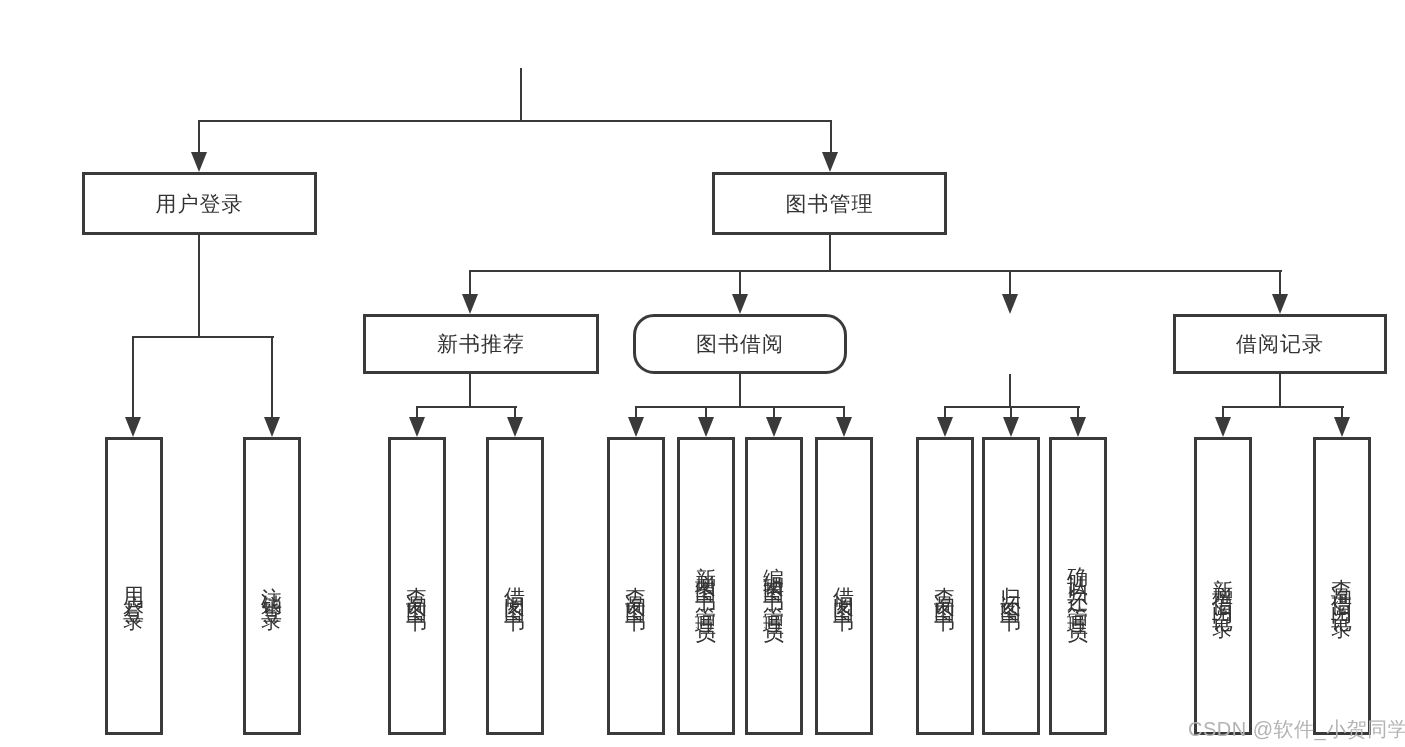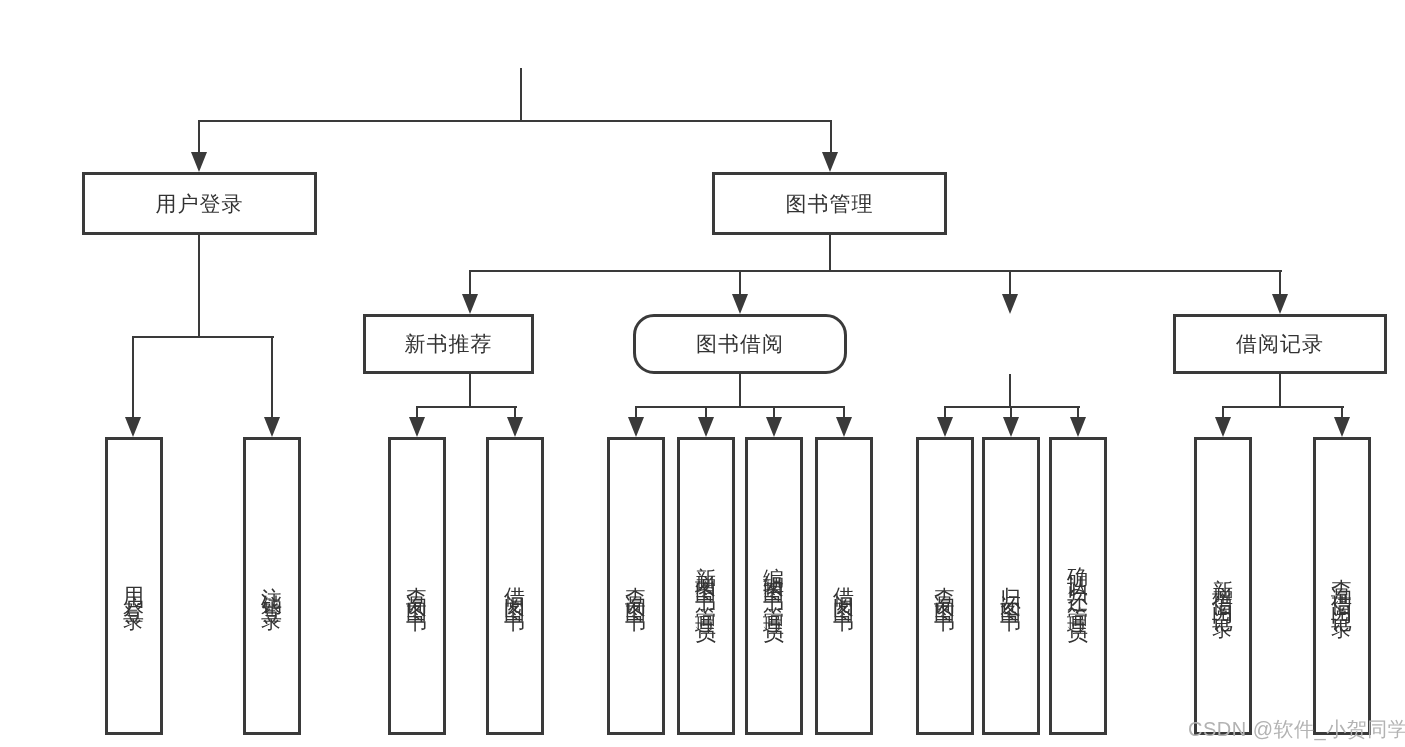--- a/index.html
+++ b/index.html
@@ -88,21 +88,21 @@
   <div class="hline" style="left:469px;top:270px;width:813px;"></div>
   <div class="vline" style="left:469px;top:270px;height:26px;"></div>
   <div class="arrow" style="left:462px;top:294px;"></div>
   <div class="vline" style="left:739px;top:270px;height:26px;"></div>
   <div class="arrow" style="left:732px;top:294px;"></div>
   <div class="vline" style="left:1009px;top:270px;height:26px;"></div>
   <div class="arrow" style="left:1002px;top:294px;"></div>
   <div class="vline" style="left:1279px;top:270px;height:26px;"></div>
   <div class="arrow" style="left:1272px;top:294px;"></div>
 
-  <div class="hbox" style="left:363px;top:314px;width:171px;height:60px;align-items:center;">
+  <div class="hbox" style="left:363px;top:314px;width:236px;height:60px;align-items:center;">
     <span>新书推荐</span>
   </div>
   <div class="hbox" style="left:633px;top:314px;width:214px;height:60px;border-radius:21px;">
     <span>图书借阅</span>
   </div>
   <div class="hbox" style="left:1173px;top:314px;width:214px;height:60px;">
     <span>借阅记录</span>
   </div>
 
   <div class="vline" style="left:469px;top:374px;height:34px;"></div>

